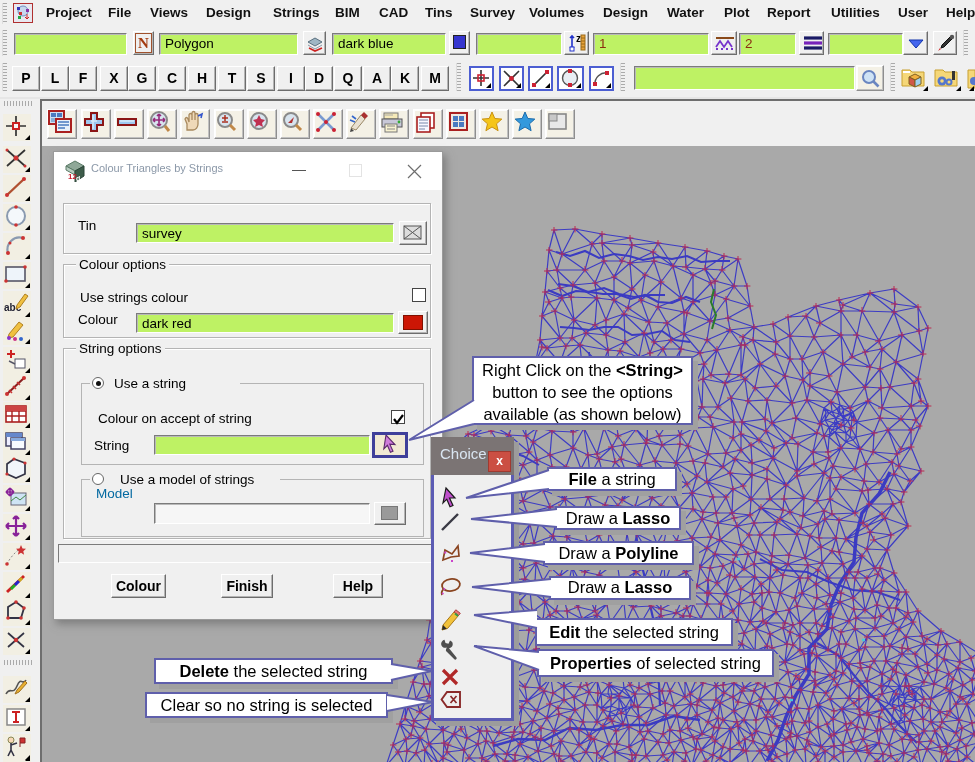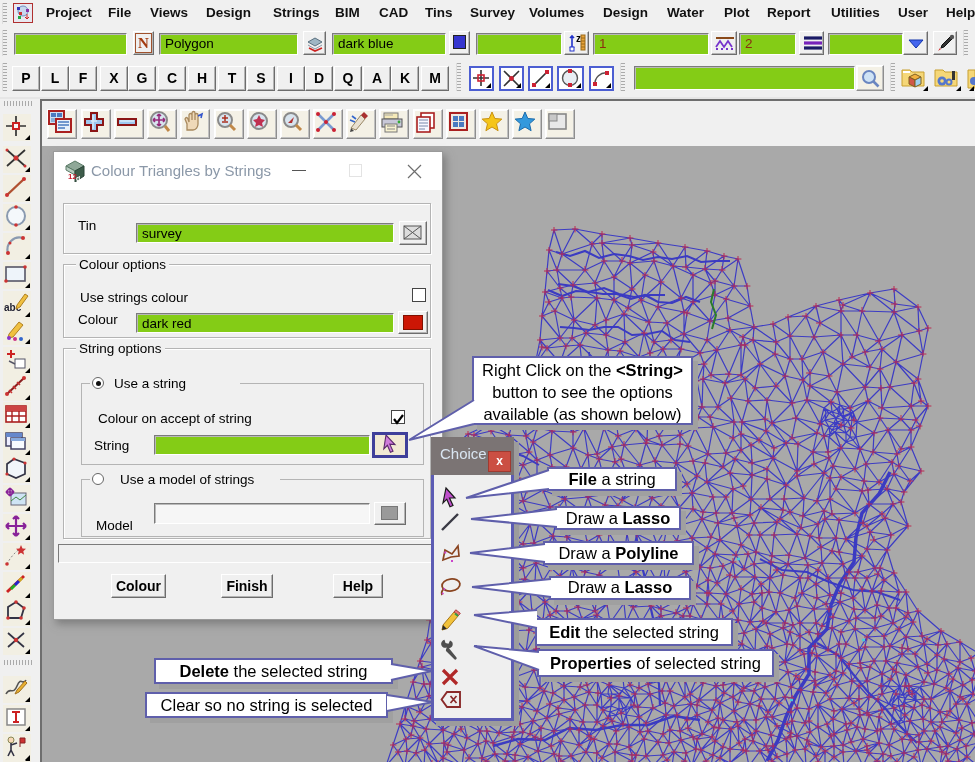--- a/index.html
+++ b/index.html
@@ -1,17 +1,17 @@
 <!DOCTYPE html>
 <html><head><meta charset="utf-8"><style>
 *{margin:0;padding:0;box-sizing:border-box}
 html,body{width:975px;height:762px;overflow:hidden;background:#f0f0f0;
  font-family:"Liberation Sans",sans-serif;position:relative}
 .abs{position:absolute}
-.sunk{background:#84cc16;border:1px solid;border-color:#7b7b7b #fff #fff #7b7b7b;box-shadow:inset 1px 1px 0 #b9b9b9}
+.sunk{background:#bef264;border:1px solid;border-color:#7b7b7b #fff #fff #7b7b7b;box-shadow:inset 1px 1px 0 #b9b9b9}
 .raise{background:#f0f0f0;border:1px solid;border-color:#fff #6d6d6d #6d6d6d #fff;box-shadow:inset -1px -1px 0 #b4b4b4}
 .btn3d{background:#f4f1e6;border:1px solid;border-color:#fff #8e8e8e #8e8e8e #fff;box-shadow:inset -1px -1px 0 #c0c0c0,inset 1px 1px 0 #fdfdfd}
 .grip{width:5px;background:repeating-linear-gradient(180deg,#aaa 0 1px,#f0f0f0 1px 3px);border-left:1px solid #ddd}
 .menu{font-size:13.5px;font-weight:700;color:#111;top:5px}
 .lbtn{top:66px;width:28px;height:25px;text-align:center;font-size:14px;font-weight:700;line-height:23px;color:#000}
 .tb4{top:109px;width:30px;height:30px}
 .ico{position:absolute;left:2px;top:2px}
 .fld{font-size:13.5px;color:#000;line-height:20px;padding-left:5px}
 .corn:after{content:"";position:absolute;right:1px;bottom:1px;border-left:5px solid transparent;border-bottom:5px solid #000}
 .lico{left:3px;width:28px;height:27px;background:#f2efe3}
@@ -406,21 +406,21 @@
 
 <div class="abs" style="left:53px;top:151px;width:390px;height:469px;background:#f0f0f0;border:1px solid #9a9a9a;box-shadow:3px 4px 8px rgba(90,90,90,.55);z-index:10">
  <div class="abs" style="left:0;top:0;width:388px;height:38px;background:#fff">
   <svg class="abs" style="left:11px;top:8px" width="20" height="22">
         <path d="M1 6l9-5 9 5-9 5z" fill="#8fa898" stroke="#5a7a66"></path>
         <path d="M1 6v4l9 5v-4z" fill="#b8ccc0" stroke="#5a7a66"></path>
         <path d="M19 6v10l-9 6V11z" fill="#3d5c4a" stroke="#2a4436"></path>
         <text x="3" y="19" font-size="8" font-weight="bold" fill="#cc2233">12</text>
         <text x="11" y="21" font-size="7" font-weight="bold" fill="#fff">d</text>
       </svg>
-  <span class="abs" style="left:37px;top:10px;font-size:15px;color:#8b98a8">Colour Triangles by Strings</span>
+  <span class="abs" style="left:37px;top:10px;font-size:11px;color:#8b98a8">Colour Triangles by Strings</span>
   <span class="abs" style="left:238px;top:9px;color:#555;font-size:14px">—</span>
   <div class="abs" style="left:295px;top:12px;width:13px;height:13px;border:1px solid #e3e3e3"></div>
   <svg class="abs" style="left:353px;top:12px" width="15" height="15">
         <path d="M1 1l13 13M14 1L1 14" stroke="#6e6e6e" stroke-width="1.2"></path>
       </svg>
  </div>
  <div class="abs gb" style="left:9px;top:51px;width:368px;height:51px"></div>
  <span class="abs dlbl" style="left:24px;top:66px">Tin</span>
  <div class="abs sunk fld" style="left:82px;top:71px;width:258px;height:20px">survey</div>
  <div class="abs raise" style="left:345px;top:69px;width:28px;height:24px">
@@ -455,21 +455,21 @@
  <div class="abs sunk" style="left:100px;top:283px;width:216px;height:20px"></div>
  <div class="abs" style="left:318px;top:280px;width:36px;height:26px;border:3px solid #3f3f9a;background:#f1e9d4">
       <svg width="20" height="19" style="position:absolute;left:7px;top:0">
         <path d="M4 0l9 9.5-5.2-.3 3.2 7-2.6 1.1-3-7-3.6 3.6z" fill="#cf7cdb" stroke="#5a2a6a" stroke-width="1.1"></path>
       </svg>
     </div>
  <div class="abs gb" style="left:27px;top:327px;width:343px;height:58px;box-shadow:none"></div>
  <div class="abs" style="left:36px;top:320px;width:190px;height:15px;background:#f0f0f0"></div>
  <div class="abs" style="left:38px;top:321px;width:12px;height:12px;border-radius:50%;background:#fff;border:1px solid #666"></div>
  <span class="abs dlbl" style="left:66px;top:320px">Use a model of strings</span>
- <span class="abs dlbl" style="left:42px;top:366px;color:#000000">Model</span>
+ <span class="abs dlbl" style="left:42px;top:334px;color:#0369a1">Model</span>
  <div class="abs sunk" style="left:100px;top:351px;width:216px;height:21px;background:#f6f6f6"></div>
  <div class="abs raise" style="left:320px;top:350px;width:32px;height:23px">
       <div class="abs" style="left:6px;top:3px;width:17px;height:14px;background:#9a9a9a;border:1px solid #777"></div>
     </div>
  <div class="abs" style="left:4px;top:392px;width:374px;height:19px;border:1px solid;border-color:#7b7b7b #fff #fff #7b7b7b;background:#efefef"></div>
  <div class="abs raise" style="left:57px;top:422px;width:55px;height:24px;text-align:center;font-size:14px;line-height:22px;font-weight:600">Colour</div>
  <div class="abs raise" style="left:167px;top:422px;width:52px;height:24px;text-align:center;font-size:14px;line-height:22px;font-weight:600">Finish</div>
  <div class="abs raise" style="left:279px;top:422px;width:50px;height:24px;text-align:center;font-size:14px;line-height:22px;font-weight:600">Help</div>
 </div>
 

